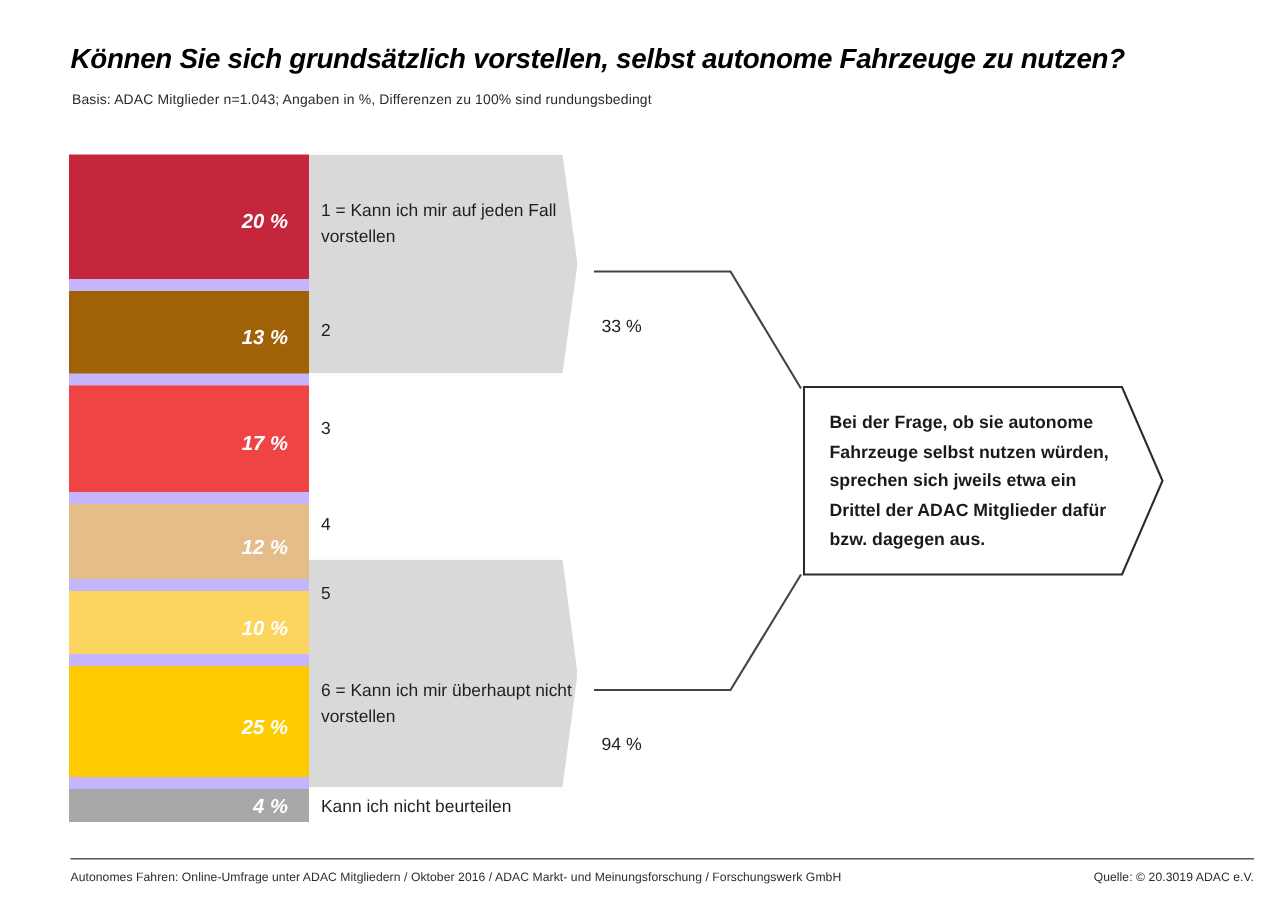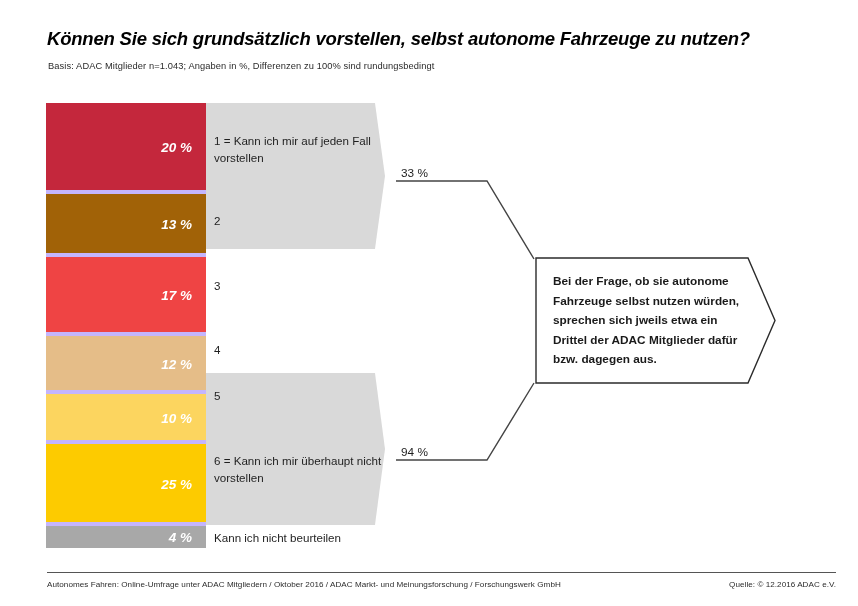--- a/index.html
+++ b/index.html
@@ -50,21 +50,21 @@
     left: 46px;
     top: 103px;
     width: 160px;
     height: 448px;
   }
   .bar {
     position: absolute;
     left: 0;
     width: 160px;
     box-sizing: border-box;
-    border-bottom: 4px solid #c4b5fd;
+    border-bottom: 8px solid #c4b5fd;
   }
   .bar-label {
     position: absolute;
     right: 14px;
     font-size: 13.5px;
     font-weight: bold;
     font-style: italic;
     color: #ffffff;
     white-space: nowrap;
     line-height: 1;
@@ -101,20 +101,21 @@
     line-height: 16.5px;
     width: 170px;
   }
 
   
   .ann {
     position: absolute;
     font-size: 11.8px;
     color: #1f1f1f;
     white-space: nowrap;
+    margin-top: 44px;
   }
 
   
   #connectors {
     position: absolute;
     left: 0; top: 0;
     width: 858px;
     height: 606px;
     pointer-events: none;
   }
@@ -224,15 +225,15 @@
 
   <div id="callout">
     <svg width="242" height="127" viewBox="0 0 242 127">
       <polygon points="1,1 213,1 240,63.5 213,126 1,126" fill="#ffffff" stroke="#2b2b2b" stroke-width="1.4"></polygon>
     </svg>
     <div class="callout-text">Bei der Frage, ob sie autonome Fahrzeuge selbst nutzen würden, sprechen sich jweils etwa ein Drittel der ADAC Mitglieder dafür bzw. dagegen aus.</div>
   </div>
 
   <div class="footer-rule"></div>
   <div class="footer-left">Autonomes Fahren: Online-Umfrage unter ADAC Mitgliedern / Oktober 2016 / ADAC Markt- und Meinungsforschung / Forschungswerk GmbH</div>
-  <div class="footer-right">Quelle: © 12.2016 ADAC e.V.</div>
+  <div class="footer-right">Quelle: © 20.3019 ADAC e.V.</div>
 
 </div>
 
 </body></html>

